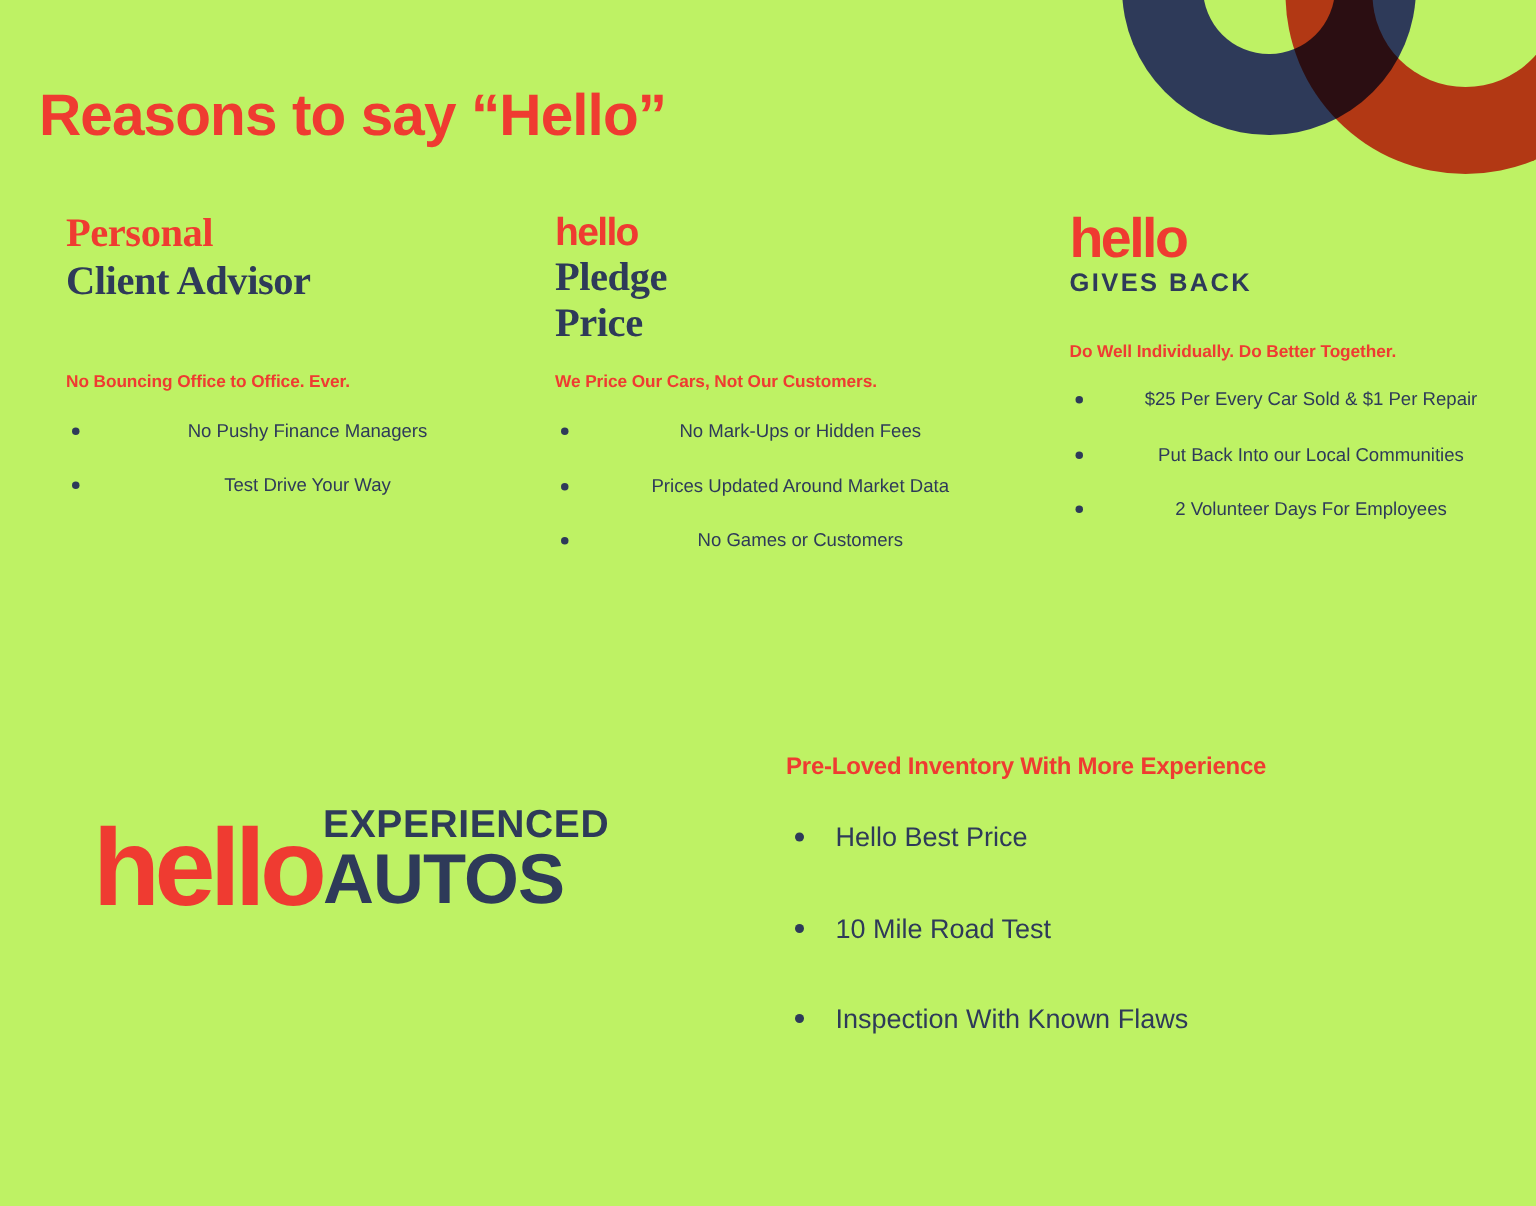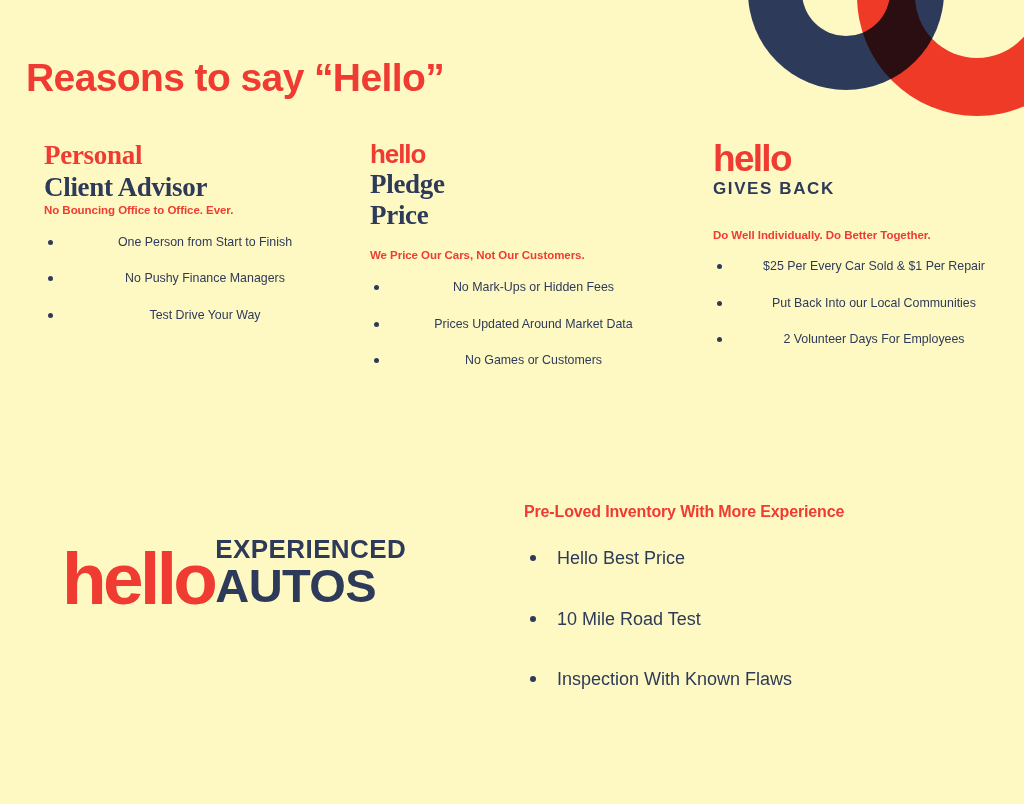--- a/index.html
+++ b/index.html
@@ -10,21 +10,21 @@
   }
   body {
     font-family: "Liberation Sans", sans-serif;
     -webkit-font-smoothing: antialiased;
   }
 
   .slide {
     position: relative;
     width: 1024px;
     height: 804px;
-    background: #fef9c3;
+    background: #bef264;
     overflow: hidden;
   }
 
   
   .decor {
     position: absolute;
     top: 0;
     right: 0;
     width: 300px;
     height: 150px;
@@ -138,21 +138,21 @@
     position: absolute;
     left: 4px;
     top: 5px;
     width: 5px;
     height: 5px;
     border-radius: 50%;
     background: #2E3A59;
   }
 
   
-  .col-1 .subhead { }
+  .col-1 .subhead { margin-top: 45px; }
   .col-2 .subhead { margin-top: 17px; }
   .col-3 .subhead { margin-top: 30px; }
 
   
   .bottom { position: absolute; left: 0; top: 470px; width: 1024px; }
 
   .logo {
     position: absolute;
     left: 62px;
     top: 66px;
@@ -257,21 +257,20 @@
 
   <div class="columns">
 
     <div class="col col-1">
       <div class="head-block">
         <span class="head-line head-red">Personal</span>
         <span class="head-line head-navy">Client Advisor</span>
       </div>
       <div class="subhead">No Bouncing Office to Office. Ever.</div>
       <ul class="bullets">
-        <li><span class="dot"></span><span>One Person from Start to Finish</span></li>
         <li><span class="dot"></span><span>No Pushy Finance Managers</span></li>
         <li><span class="dot"></span><span>Test Drive Your Way</span></li>
       </ul>
     </div>
 
     <div class="col col-2">
       <div class="head-block">
         <span class="wordmark-sm">hello</span>
         <span class="head-line head-navy">Pledge</span>
         <span class="head-line head-navy">Price</span>

